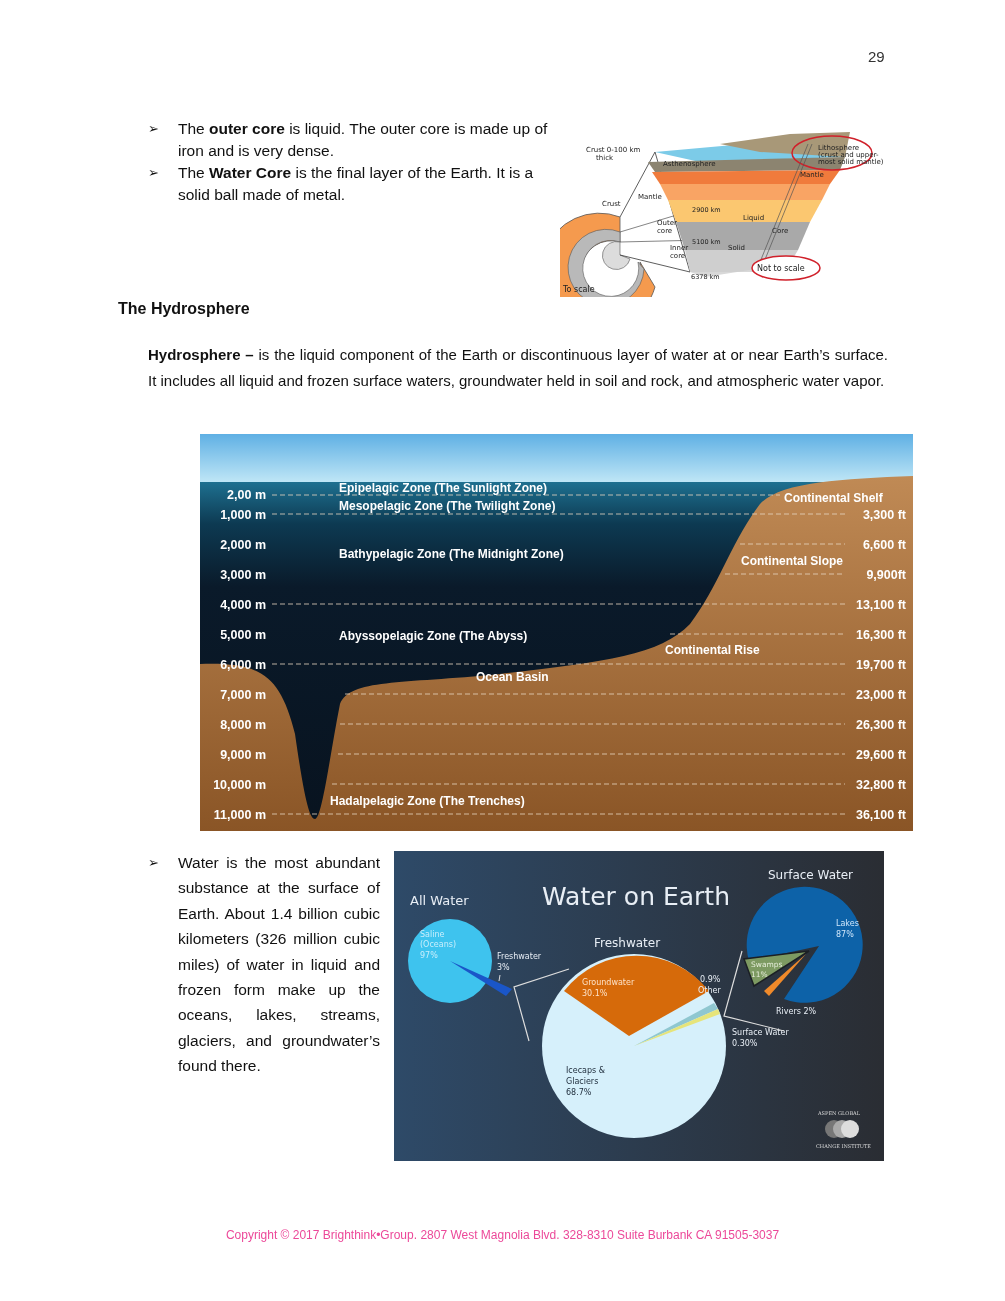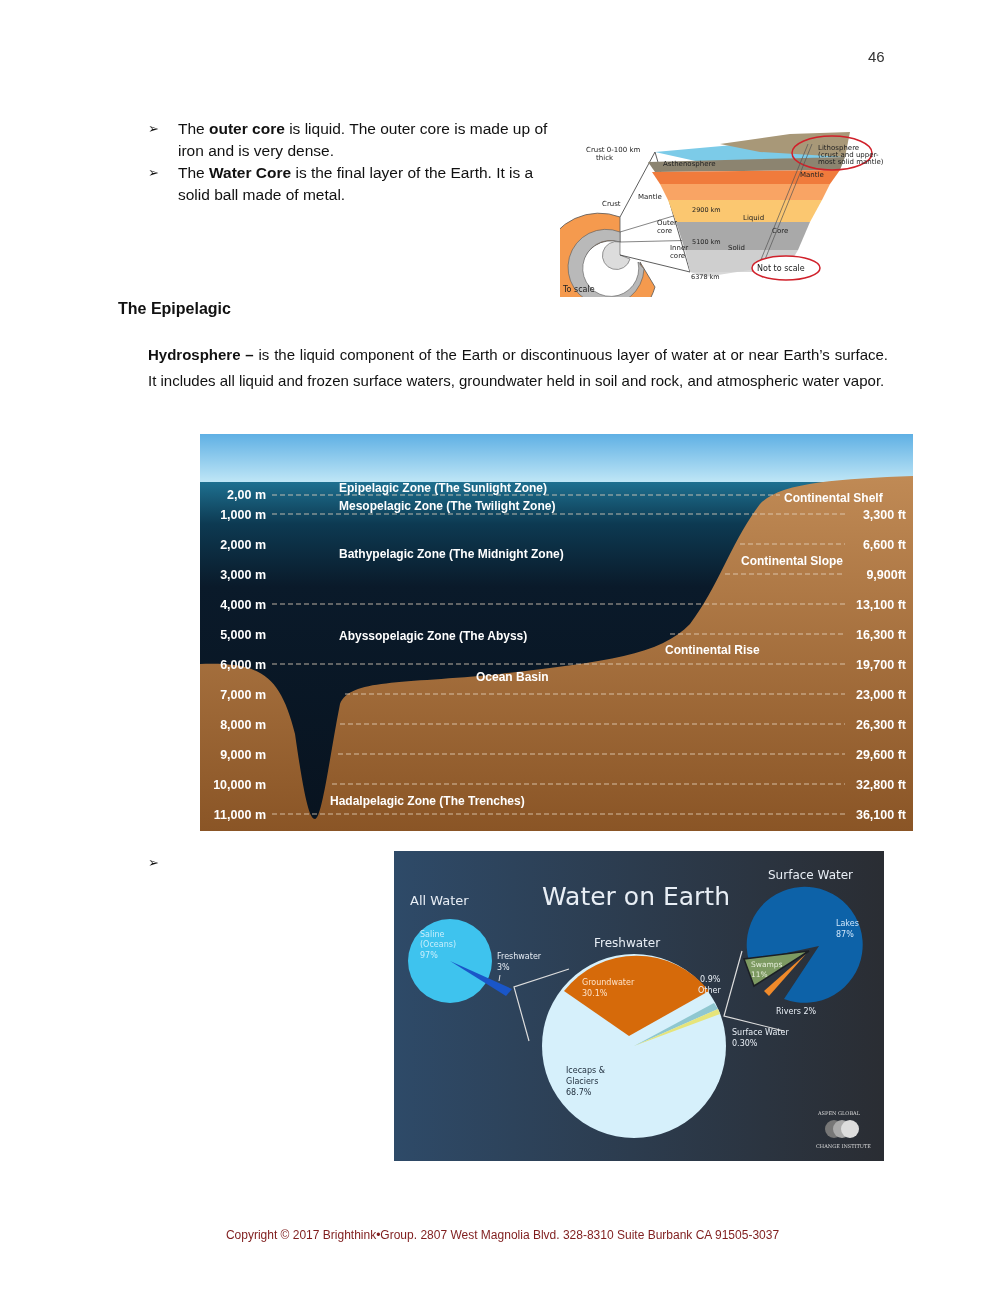--- a/index.html
+++ b/index.html
@@ -8,28 +8,28 @@
   .bullets-top { position:absolute; left:148px; top:118px; width:400px; font-size:15.5px; line-height:22px; }
   .bullet { position:relative; padding-left:30px; }
   .bullet .arrow { position:absolute; left:0; top:0; font-size:13px; }
   .earth-fig { position:absolute; left:560px; top:122px; width:370px; height:175px; }
   .section-heading { position:absolute; left:118px; top:300px; font-weight:bold; font-size:16px; }
   .hydro-para { position:absolute; left:148px; top:342px; width:740px; font-size:15px; line-height:25.5px; text-align:justify; }
   .ocean-fig { position:absolute; left:160px; top:434px; width:713px; height:397px; overflow:hidden;margin-left:40px; }
   .ocean-fig svg { display:block; }
   .bullets-bottom { position:absolute; left:148px; top:850px; width:232px; font-size:15.5px; line-height:25.4px; text-align:justify; }
   .pie-fig { position:absolute; left:394px; top:851px; width:490px; height:310px; }
-  .footer { position:absolute; left:0; width:1005px; top:1228px; text-align:center; font-size:12px; color:#7f1d1d; }
+  .footer { position:absolute; left:0; width:1005px; top:1228px; text-align:center; font-size:12px; color:#ec4899; }
   .olabel { font-family:"Liberation Sans", sans-serif; font-weight:bold; fill:#ffffff; }
   .pl { font-family:"DejaVu Sans", sans-serif; fill:#e8eef5; }
 </style>
 </head>
 <body>
 
-<div class="page-number">46</div>
+<div class="page-number">29</div>
 
 <div class="bullets-top">
   <div class="bullet">
     <span class="arrow">➢</span>
     <span>The </span><b>outer core</b><span> is liquid. The outer core is made up of iron and is very dense.</span>
   </div>
   <div class="bullet">
     <span class="arrow">➢</span>
     <span>The </span><b>Water Core</b><span> is the final layer of the Earth.  It is a solid ball made of metal.</span>
   </div>
@@ -77,21 +77,21 @@
     <text x="240" y="55" font-size="7" fill="#222">Mantle</text>
     <text x="212" y="111" font-size="7" fill="#222">Core</text>
     <line x1="248" y1="22" x2="200" y2="140" stroke="#555" stroke-width="0.7"></line>
     <line x1="252" y1="22" x2="204" y2="140" stroke="#555" stroke-width="0.7"></line>
     <ellipse cx="226" cy="146" rx="34" ry="12" fill="#fff" stroke="#d0202a" stroke-width="1.5"></ellipse>
     <text x="197" y="149" font-size="8" fill="#222">Not to scale</text>
     <text x="3" y="170" font-size="8" fill="#222">To scale</text>
   </svg>
 </div>
 
-<div class="section-heading">The Epipelagic</div>
+<div class="section-heading">The Hydrosphere</div>
 
 <div class="hydro-para">
   <b>Hydrosphere –</b><span> is the liquid component of the Earth or discontinuous layer of water at or near Earth’s surface. It   includes all liquid and frozen surface waters, groundwater held in soil and rock, and atmospheric water vapor.</span>
 </div>
 
 <div class="ocean-fig">
   <svg width="713" height="397" viewBox="0 0 713 397">
     <defs>
       <linearGradient id="sky" x1="0" y1="0" x2="0" y2="1">
         <stop offset="0" stop-color="#5fb0e4"></stop>
@@ -162,20 +162,21 @@
       <text x="541" y="131">Continental Slope</text>
       <text x="465" y="220">Continental Rise</text>
       <text x="276" y="247">Ocean Basin</text>
     </g>
   </svg>
 </div>
 
 <div class="bullets-bottom">
   <div class="bullet">
     <span class="arrow">➢</span>
+    <span>Water is the most abundant substance at the surface of Earth. About 1.4 billion cubic kilometers (326 million cubic miles) of water in liquid and frozen form make up the oceans, lakes, streams, glaciers, and groundwater’s found there.</span>
   </div>
 </div>
 
 <div class="pie-fig">
   <svg width="490" height="310" viewBox="0 0 490 310">
     <defs>
       <linearGradient id="pbg" x1="0" y1="0" x2="1" y2="0">
         <stop offset="0" stop-color="#2e4a68"></stop>
           <stop offset="1" stop-color="#2a2d33"></stop>
       </linearGradient>

